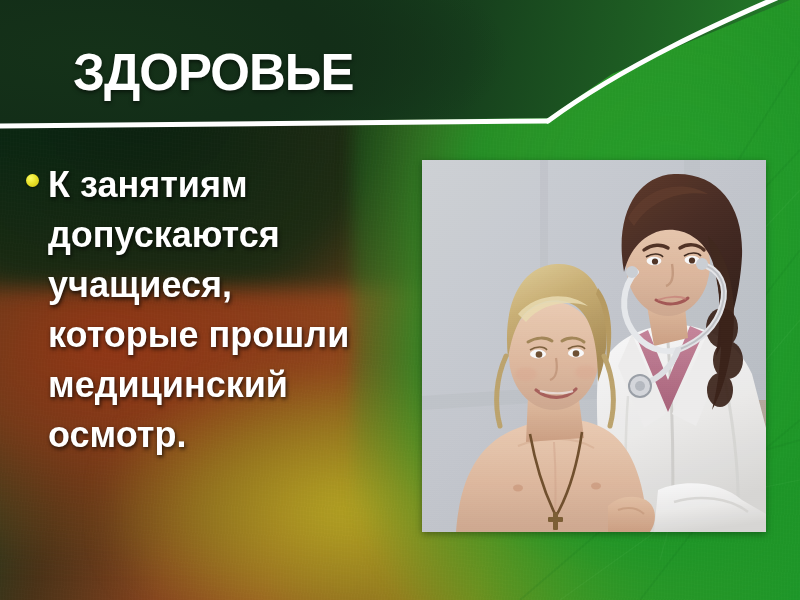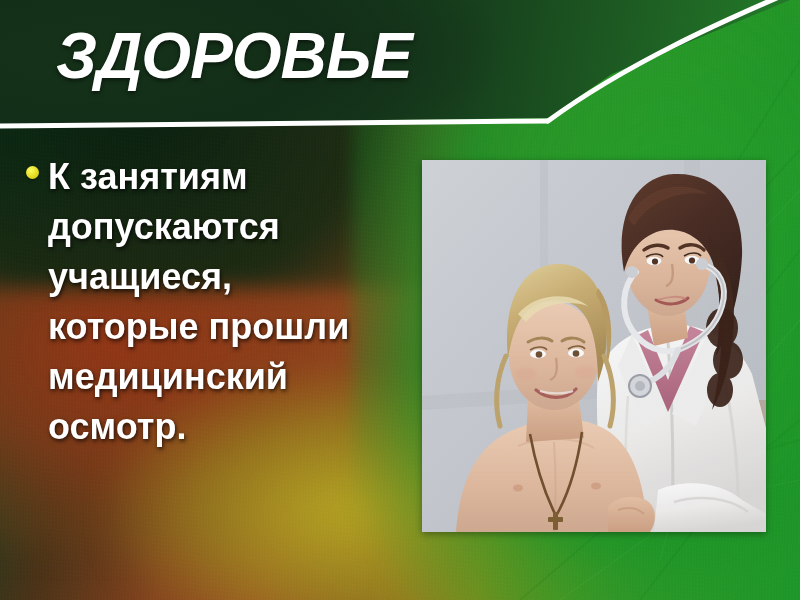--- a/index.html
+++ b/index.html
@@ -127,37 +127,36 @@
   .banner-svg {
     position: absolute;
     left: 0;
     top: 0;
   }
 
   .title {
     position: absolute;
     left: 56px;
     top: 8px;
-    margin: 0;
+    margin: 17px;
     color: #ffffff;
     font-family: "Liberation Sans", sans-serif;
     font-weight: bold;
-    font-size: 64px;
+    font-size: 51px;
     line-height: 96px;
     letter-spacing: -1px;
     white-space: nowrap;
     text-shadow: 0 2px 4px rgba(0,0,0,0.55);
-    font-style: italic;
   }
 
   
   .body-block {
     position: absolute;
     left: 26px;
-    top: 152px;
+    top: 160px;
     width: 360px;
   }
   .bullet-row {
     display: flex;
     align-items: flex-start;
   }
   .bullet-dot {
     flex: 0 0 auto;
     width: 13px;
     height: 13px;

